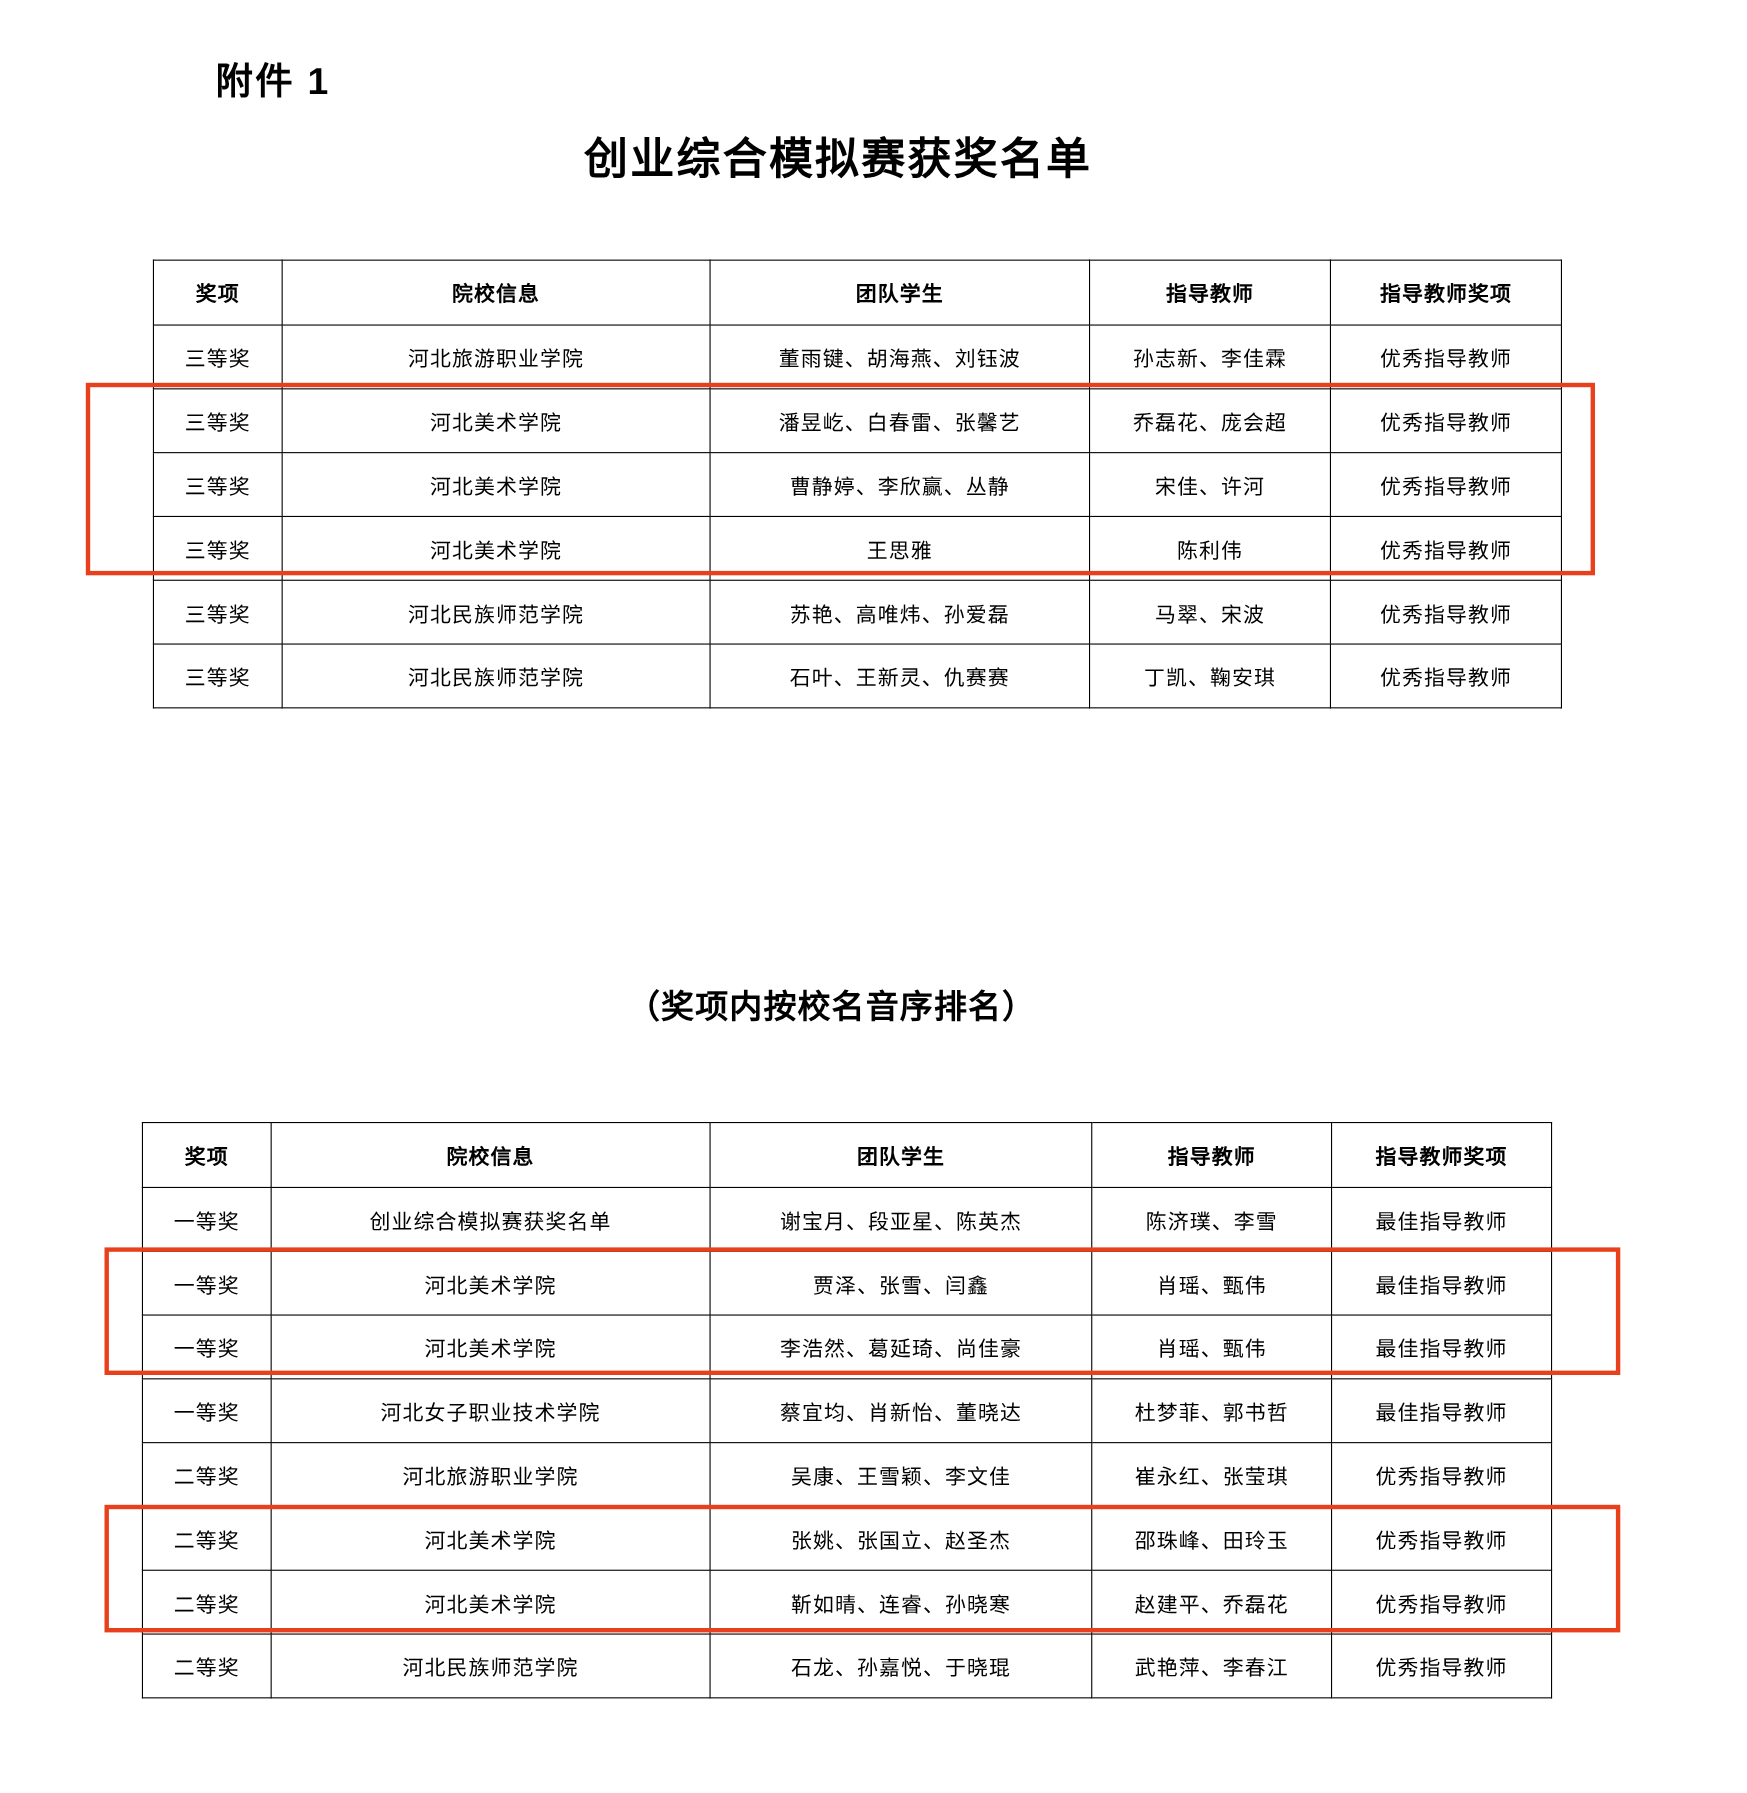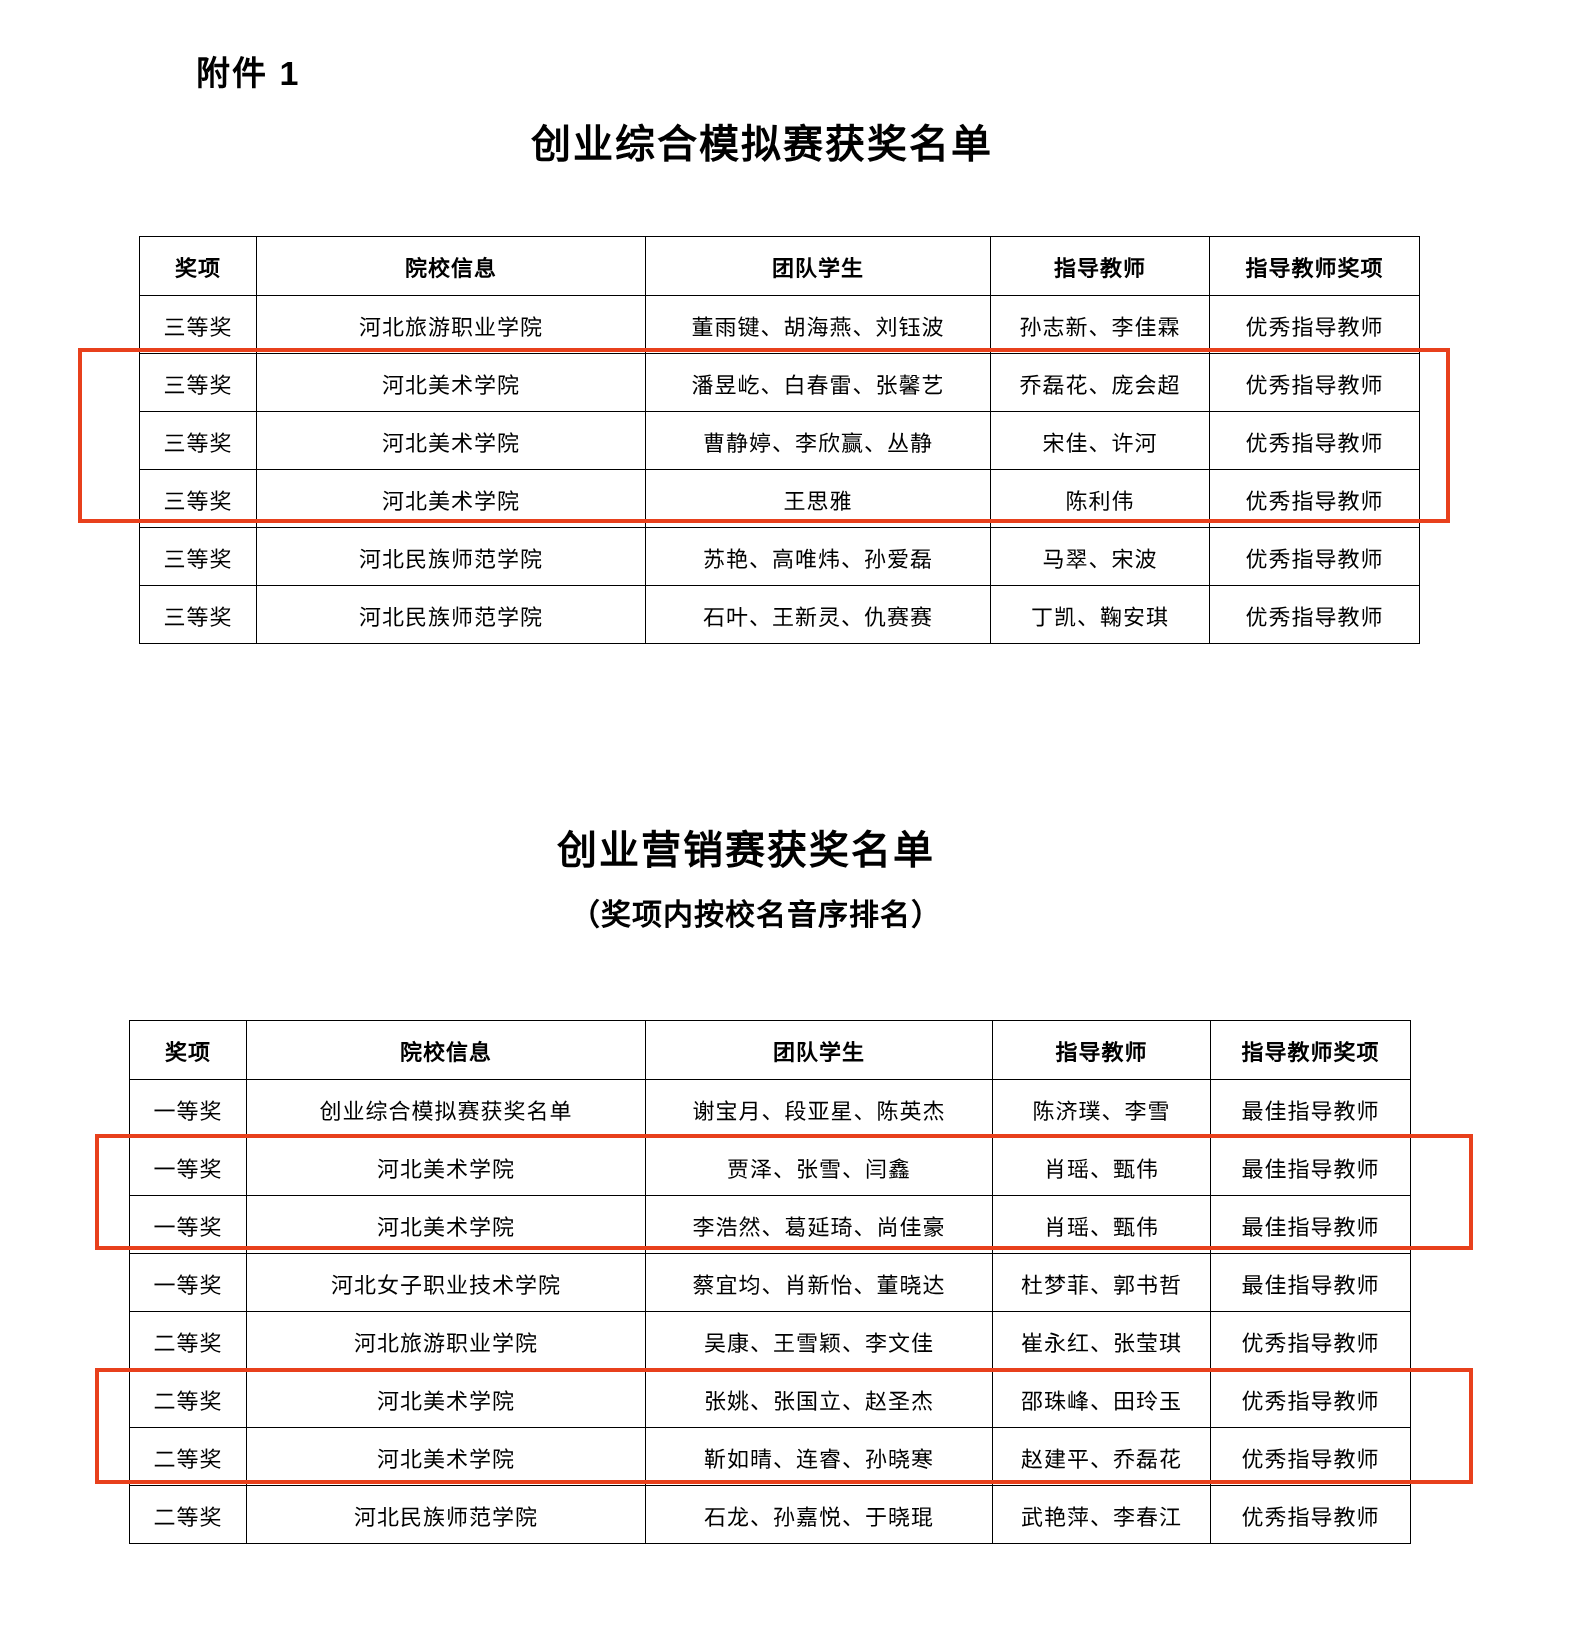--- a/index.html
+++ b/index.html
@@ -58,21 +58,21 @@
     text-align: center;
     font-size: 30px;
     font-weight: bold;
     letter-spacing: 1px;
     font-family: "Liberation Serif", "DejaVu Serif", serif;
     margin-left: 20px;
   }
   table.award-table {
     border-collapse: collapse;
     table-layout: fixed;
-    font-size: 22px;
+    font-size: 19px;
   }
   table.award-table td, table.award-table th {
     border: 1.6px solid #000000;
     text-align: center;
     vertical-align: middle;
     padding: 0;
     height: 57px;
     font-weight: normal;
     letter-spacing: 1px;
   }
@@ -179,21 +179,20 @@
           <td>三等奖</td>
           <td>河北民族师范学院</td>
           <td>石叶、王新灵、仇赛赛</td>
           <td>丁凯、鞠安琪</td>
           <td>优秀指导教师</td>
         </tr>
       </tbody>
     </table>
   </div>
 
-  <div class="section-title title-2">创业营销赛获奖名单</div>
 
   <div class="subtitle-2">（奖项内按校名音序排名）</div>
 
   <div id="table2-wrap">
     <table class="award-table">
       <colgroup>
         <col class="col-award">
           <col class="col-school">
           <col class="col-team">
           <col class="col-teacher">

